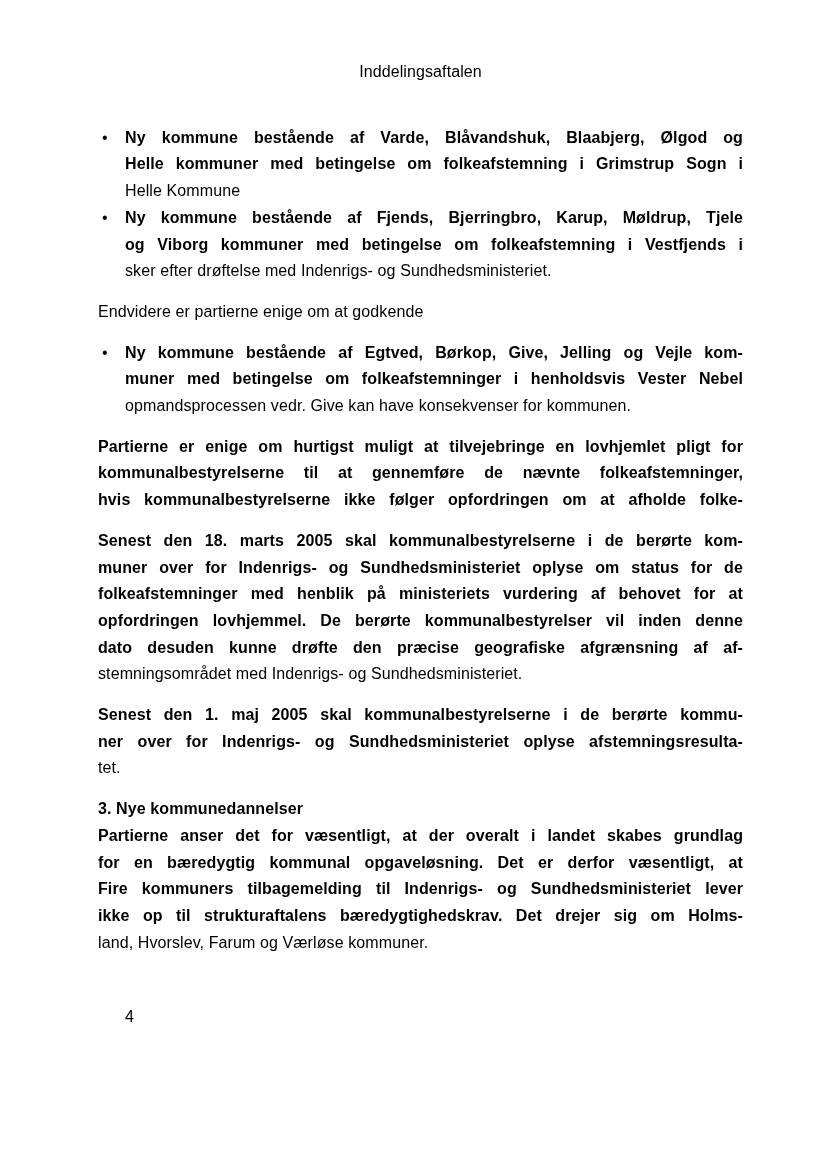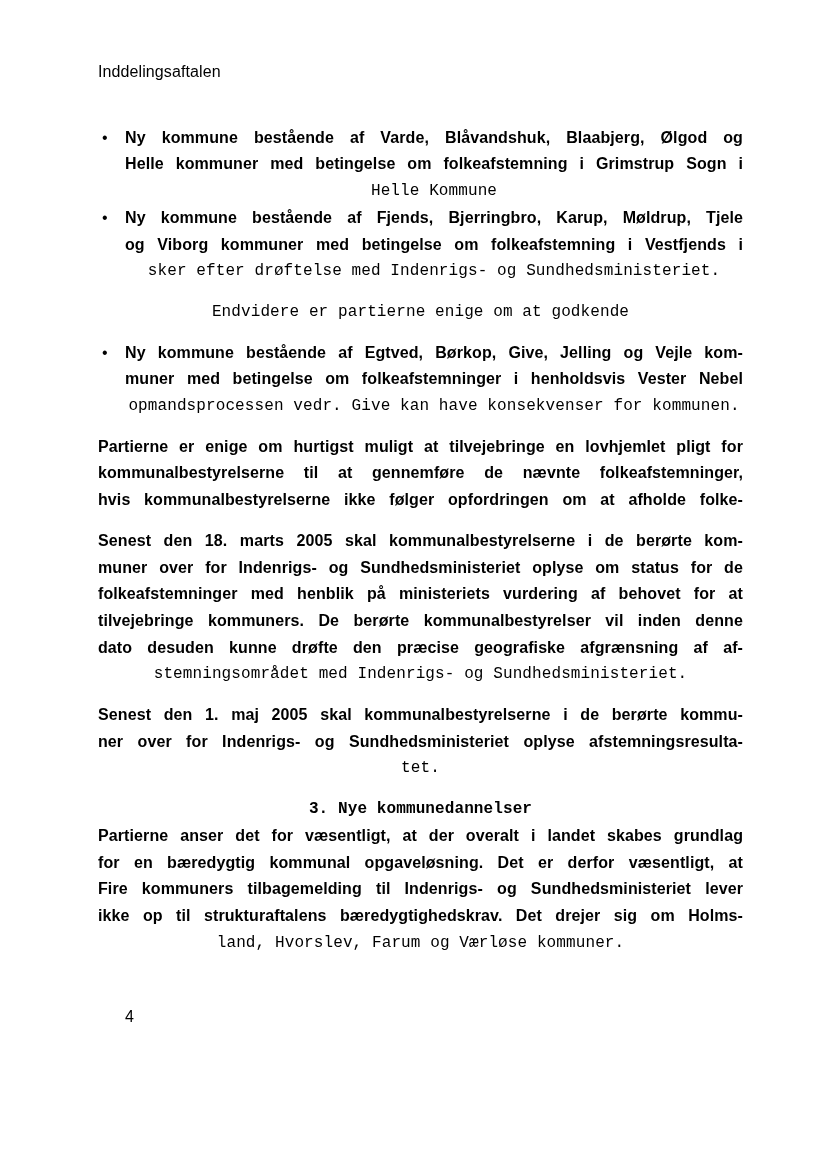--- a/index.html
+++ b/index.html
@@ -20,36 +20,36 @@
     position: absolute;
     left: 98px;
     top: 59px;
     width: 645px;
     font-size: 16px;
     line-height: 26.7px;
     letter-spacing: 0.1px;
   }
   .running-header {
     margin: 0 0 39px 0;
+    text-align: center;
   }
   .para {
     margin: 0 0 14px 0;
   }
   .para.tight {
     margin-bottom: 0;
   }
   .jline {
     text-align: justify;
     text-align-last: justify;
     font-weight: bold;
   }
   .lline {
-    text-align: center;
+    text-align: left;
     text-align-last: auto;
-    font-family: Liberation Mono, monospace;
   }
   .blist {
     margin: 0 0 14px 0;
     padding: 0;
   }
   .bitem {
     position: relative;
     padding-left: 27px;
   }
   .bmark {
@@ -109,21 +109,21 @@
     <div class="para">
       <div class="jline">Partierne er enige om hurtigst muligt at tilvejebringe en lovhjemlet pligt for</div>
       <div class="jline">kommunalbestyrelserne til at gennemføre de nævnte folkeafstemninger,</div>
       <div class="jline">hvis kommunalbestyrelserne ikke følger opfordringen om at afholde folke-</div>
     </div>
 
     <div class="para">
       <div class="jline">Senest den 18. marts 2005 skal kommunalbestyrelserne i de berørte kom-</div>
       <div class="jline">muner over for Indenrigs- og Sundhedsministeriet oplyse om status for de</div>
       <div class="jline">folkeafstemninger med henblik på ministeriets vurdering af behovet for at</div>
-      <div class="jline">tilvejebringe kommuners. De berørte kommunalbestyrelser vil inden denne</div>
+      <div class="jline">opfordringen lovhjemmel. De berørte kommunalbestyrelser vil inden denne</div>
       <div class="jline">dato desuden kunne drøfte den præcise geografiske afgrænsning af af-</div>
       <div class="lline">stemningsområdet med Indenrigs- og Sundhedsministeriet.</div>
     </div>
 
     <div class="para">
       <div class="jline">Senest den 1. maj 2005 skal kommunalbestyrelserne i de berørte kommu-</div>
       <div class="jline">ner over for Indenrigs- og Sundhedsministeriet oplyse afstemningsresulta-</div>
       <div class="lline">tet.</div>
     </div>
 

